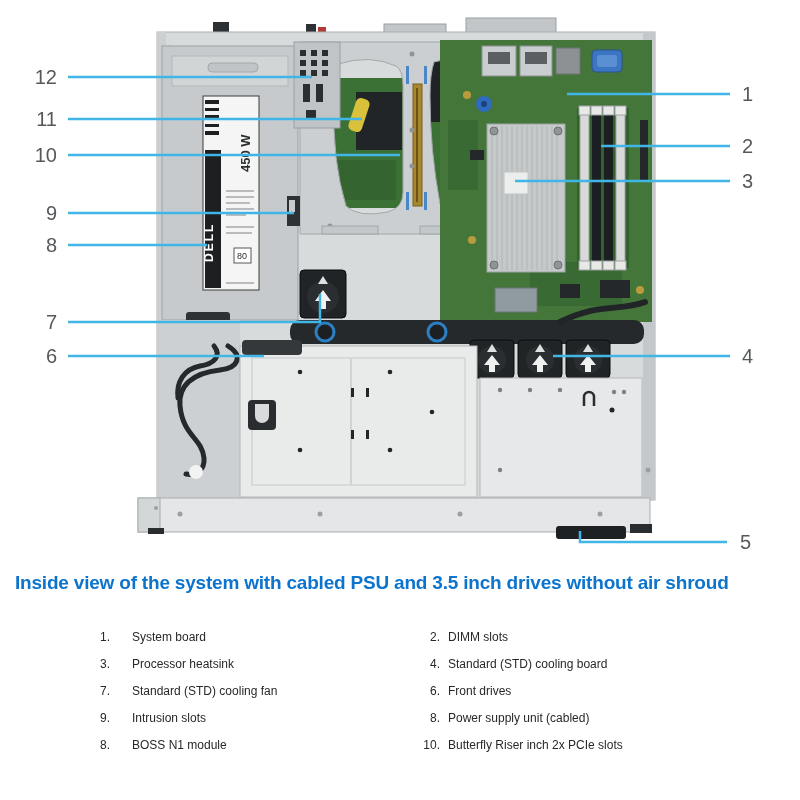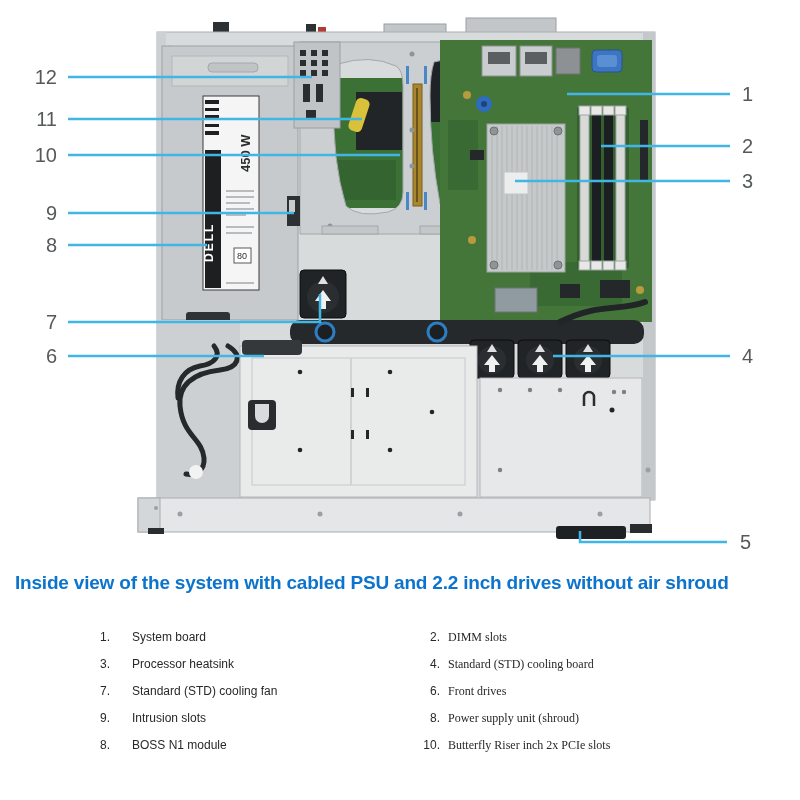--- a/index.html
+++ b/index.html
@@ -24,21 +24,21 @@
     color:var(--caption-blue);
   }
   .legend{position:absolute;left:0;top:624px;width:800px;}
   .legend ol{list-style:none;margin:0;padding:0;position:absolute;top:0;}
   .legend ol.left-col{left:60px;width:330px;}
   .legend ol.right-col{left:385px;width:400px;}
   .legend li{height:27px;line-height:27px;font-size:12px;color:var(--legend-text);white-space:nowrap;}
   .legend .num{display:inline-block;width:50px;text-align:right;}
   .legend ol.right-col .num{width:55px;}
   .legend .lbl{margin-left:22px;}
-  .legend ol.right-col .lbl{margin-left:8px;font-family:Liberation Serif, serif;}
+  .legend ol.right-col .lbl{margin-left:8px;}
 </style>
 </head>
 <body>
 
 <div class="page">
 
   <div class="figure-wrap">
   <svg viewBox="0 0 800 560" width="800" height="560" xmlns="http://www.w3.org/2000/svg">
     <defs>
       <g id="fan-sm">
@@ -340,32 +340,32 @@
       <text class="callout-num" text-anchor="end" x="57" y="363">6</text>
       <text class="callout-num" x="742" y="101">1</text>
       <text class="callout-num" x="742" y="153">2</text>
       <text class="callout-num" x="742" y="188">3</text>
       <text class="callout-num" x="742" y="363">4</text>
       <text class="callout-num" x="740" y="549">5</text>
     </g>
   </svg>
   </div>
 
-  <p class="caption">Inside view of the system with cabled PSU and 2.2 inch drives without air shroud</p>
+  <p class="caption">Inside view of the system with cabled PSU and 3.5 inch drives without air shroud</p>
 
   <div class="legend">
     <ol class="left-col">
       <li><span class="num">1.</span><span class="lbl">System board</span></li>
       <li><span class="num">3.</span><span class="lbl">Processor heatsink</span></li>
       <li><span class="num">7.</span><span class="lbl">Standard (STD) cooling fan</span></li>
       <li><span class="num">9.</span><span class="lbl">Intrusion slots</span></li>
       <li><span class="num">8.</span><span class="lbl">BOSS N1 module</span></li>
     </ol>
     <ol class="right-col">
       <li><span class="num">2.</span><span class="lbl">DIMM slots</span></li>
       <li><span class="num">4.</span><span class="lbl">Standard (STD) cooling board</span></li>
       <li><span class="num">6.</span><span class="lbl">Front drives</span></li>
-      <li><span class="num">8.</span><span class="lbl">Power supply unit (shroud)</span></li>
+      <li><span class="num">8.</span><span class="lbl">Power supply unit (cabled)</span></li>
       <li><span class="num">10.</span><span class="lbl">Butterfly Riser inch 2x PCIe slots</span></li>
     </ol>
   </div>
 
 </div>
 
 </body></html>

